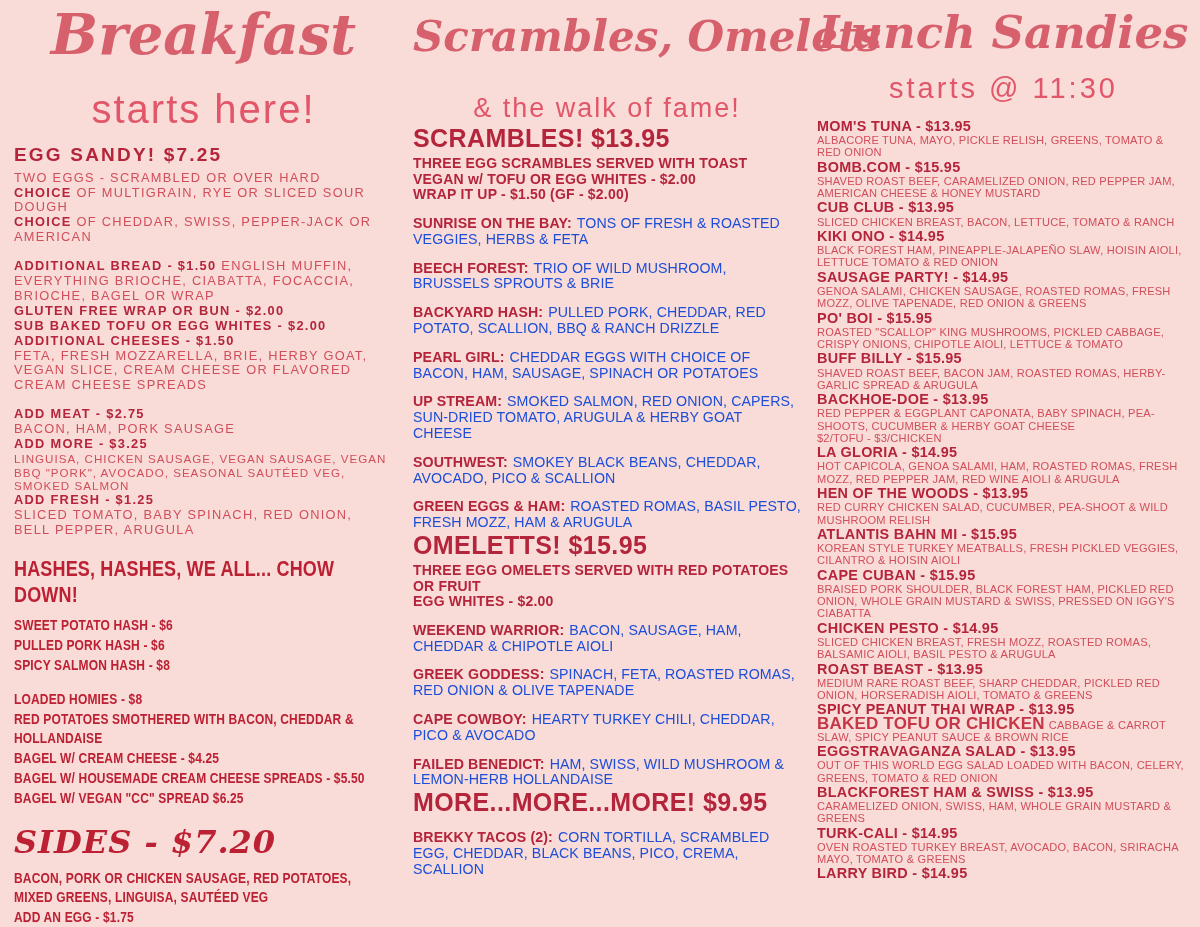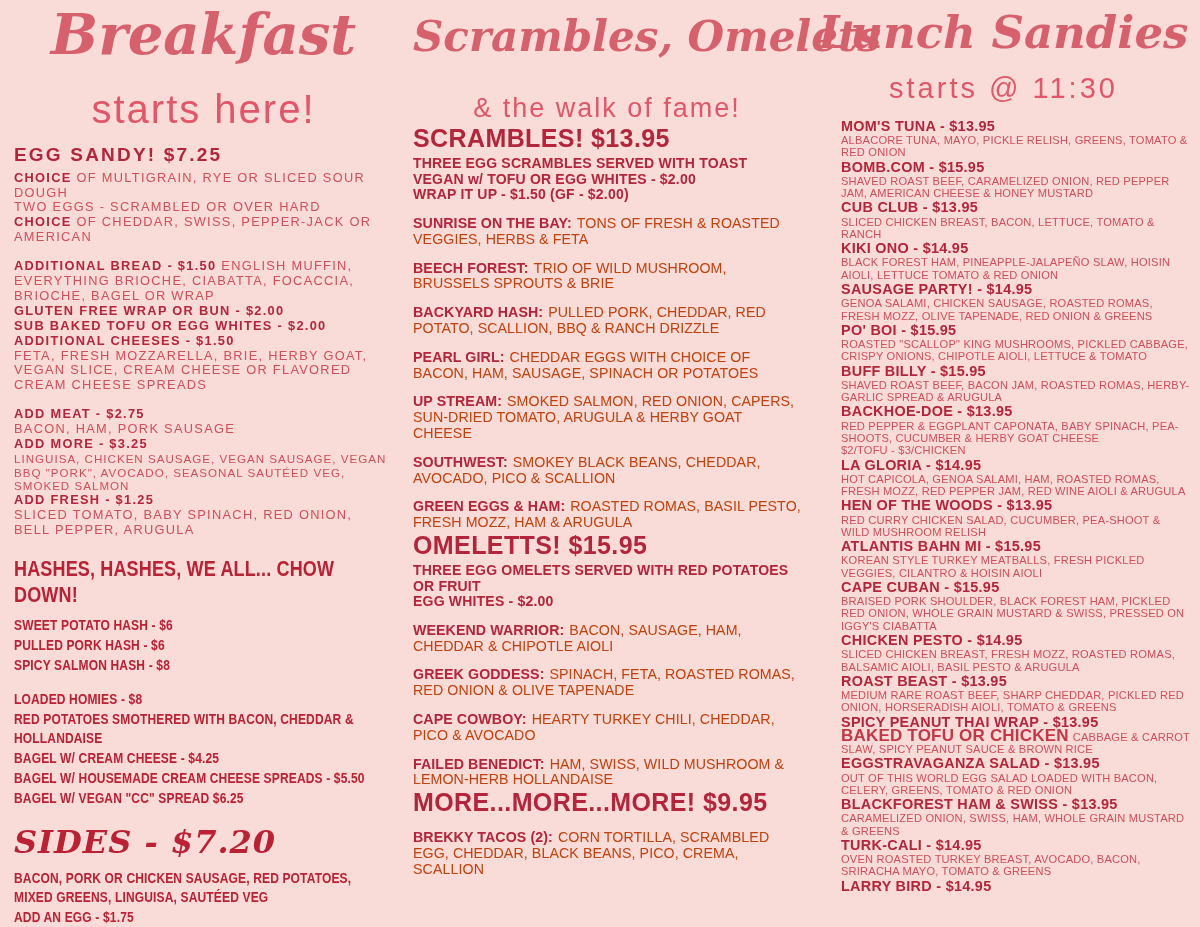--- a/index.html
+++ b/index.html
@@ -47,39 +47,39 @@
     font-family:"DejaVu Serif",serif;font-style:italic;font-weight:bold;
     color:#bc2033;font-size:32px;line-height:1.1;margin-top:18px;margin-bottom:8px;
     letter-spacing:1px;
   }
 
   
   .col2 .h1{color:#b4243a;font-weight:bold;font-size:25px;letter-spacing:0.4px;margin-bottom:3px;}
   .col2 .boldline{font-weight:bold;color:#b4243a;font-size:14px;line-height:15.6px;letter-spacing:0.2px;}
   .item{margin:13px 0 0 0;font-size:14.2px;line-height:15.8px;letter-spacing:0.1px;}
   .iname{font-weight:bold;color:#b4243a;margin-right:5px;}
-  .idesc{color:#c2410c;}
-
-  
-  .sandy{margin-top:1px;margin-left:24px;}
+  .idesc{color:#1d4ed8;}
+
+  
+  .sandy{margin-top:1px;}
   .col3 .first{margin-top:14px;}
   .sname{font-weight:bold;color:#b4243a;font-size:14.4px;line-height:15.2px;letter-spacing:0.3px;}
   .sdesc,.snote{color:#d14e5a;font-size:11.1px;line-height:12.3px;letter-spacing:0.2px;}
   .sdesc .dlead{font-weight:bold;color:#c53746;font-size:17px;margin-right:4px;}
 </style>
 </head>
 <body>
 
 <div id="menu">
     <div class="col col1">
       <div class="script-title">Breakfast</div>
       <div class="subtitle">starts here!</div>
       <div class="h1">EGG SANDY! $7.25</div>
+      <div class="line">TWO EGGS - SCRAMBLED OR OVER HARD</div>
       <div class="line"><span class="lead">CHOICE</span><span class="rest">OF MULTIGRAIN, RYE OR SLICED SOUR DOUGH</span></div>
-      <div class="line">TWO EGGS - SCRAMBLED OR OVER HARD</div>
       <div class="line"><span class="lead">CHOICE</span><span class="rest">OF CHEDDAR, SWISS, PEPPER-JACK OR AMERICAN</span></div>
       <div class="gap"></div>
       <div class="line"><span class="lead">ADDITIONAL BREAD - $1.50</span><span class="rest">ENGLISH MUFFIN, EVERYTHING BRIOCHE, CIABATTA, FOCACCIA, BRIOCHE, BAGEL OR WRAP</span></div>
       <div class="boldline">GLUTEN FREE WRAP OR BUN - $2.00</div>
       <div class="boldline">SUB BAKED TOFU OR EGG WHITES - $2.00</div>
       <div class="boldline">ADDITIONAL CHEESES - $1.50</div>
       <div class="line">FETA, FRESH MOZZARELLA, BRIE, HERBY GOAT, VEGAN SLICE, CREAM CHEESE OR FLAVORED CREAM CHEESE SPREADS</div>
       <div class="gap"></div>
       <div class="boldline">ADD MEAT - $2.75</div>
       <div class="line">BACON, HAM, PORK SAUSAGE</div>

